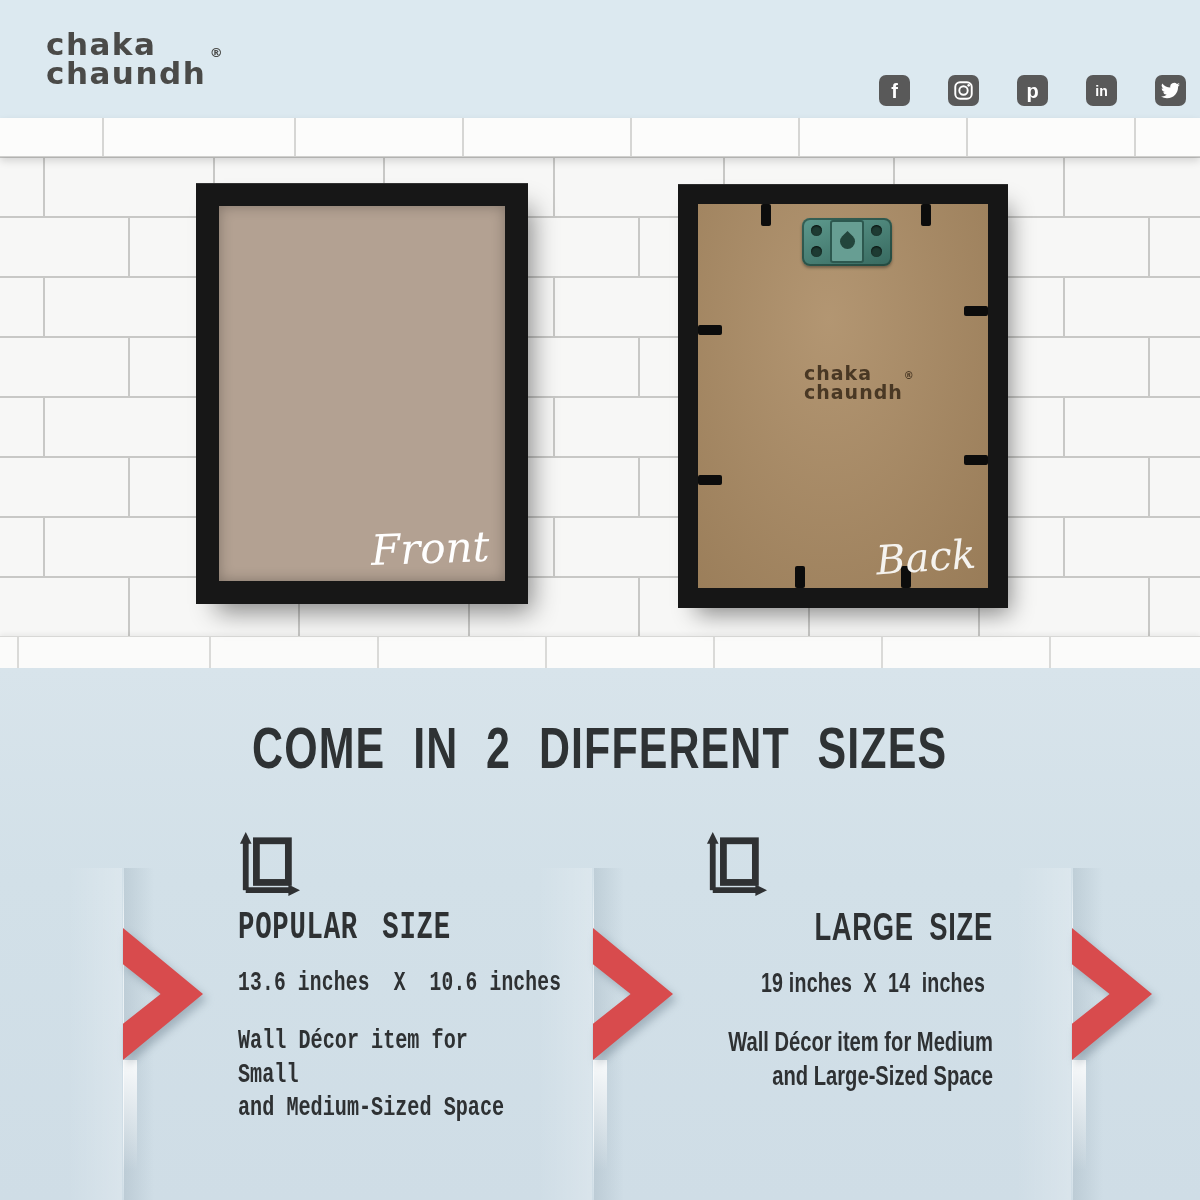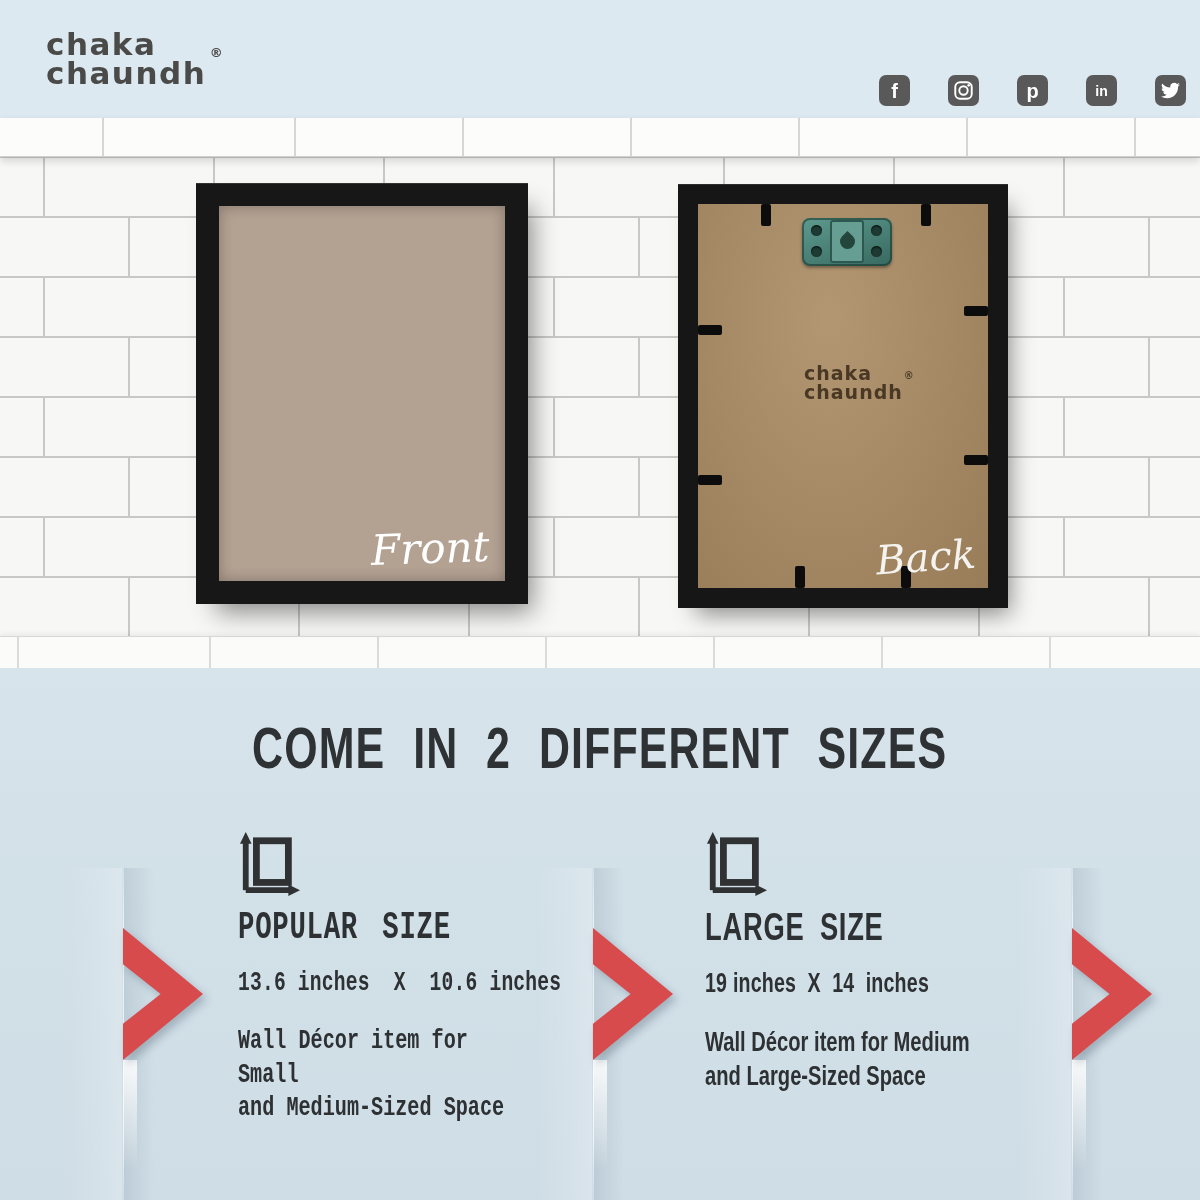--- a/index.html
+++ b/index.html
@@ -222,21 +222,21 @@
         <path d="M8 62 L54 62" stroke="#2f3133" stroke-width="6" fill="none"></path>
         <path d="M2 14 L14 14 L8 2 Z" fill="#2f3133"></path>
         <path d="M52 56 L52 68 L64 62 Z" fill="#2f3133"></path>
       </svg>
       <div class="size-title">POPULAR SIZE</div>
       <div class="size-dims">13.6 inches  X  10.6 inches</div>
       <div class="size-desc">Wall Décor item for Small
 and Medium-Sized Space</div>
     </div>
 
-    <div class="col" style="left:705px;">
+    <div class="col" style="left:705px;text-align:right;">
       <svg class="icon" width="62" height="70" viewBox="0 0 64 72">
         <rect x="19" y="11" width="33" height="43" fill="none" stroke="#2f3133" stroke-width="7"></rect>
         <path d="M8 62 L8 12" stroke="#2f3133" stroke-width="6" fill="none"></path>
         <path d="M8 62 L54 62" stroke="#2f3133" stroke-width="6" fill="none"></path>
         <path d="M2 14 L14 14 L8 2 Z" fill="#2f3133"></path>
         <path d="M52 56 L52 68 L64 62 Z" fill="#2f3133"></path>
       </svg>
       <div class="size-title">LARGE SIZE</div>
       <div class="size-dims">19 inches  X  14  inches</div>
       <div class="size-desc">Wall Décor item for Medium

